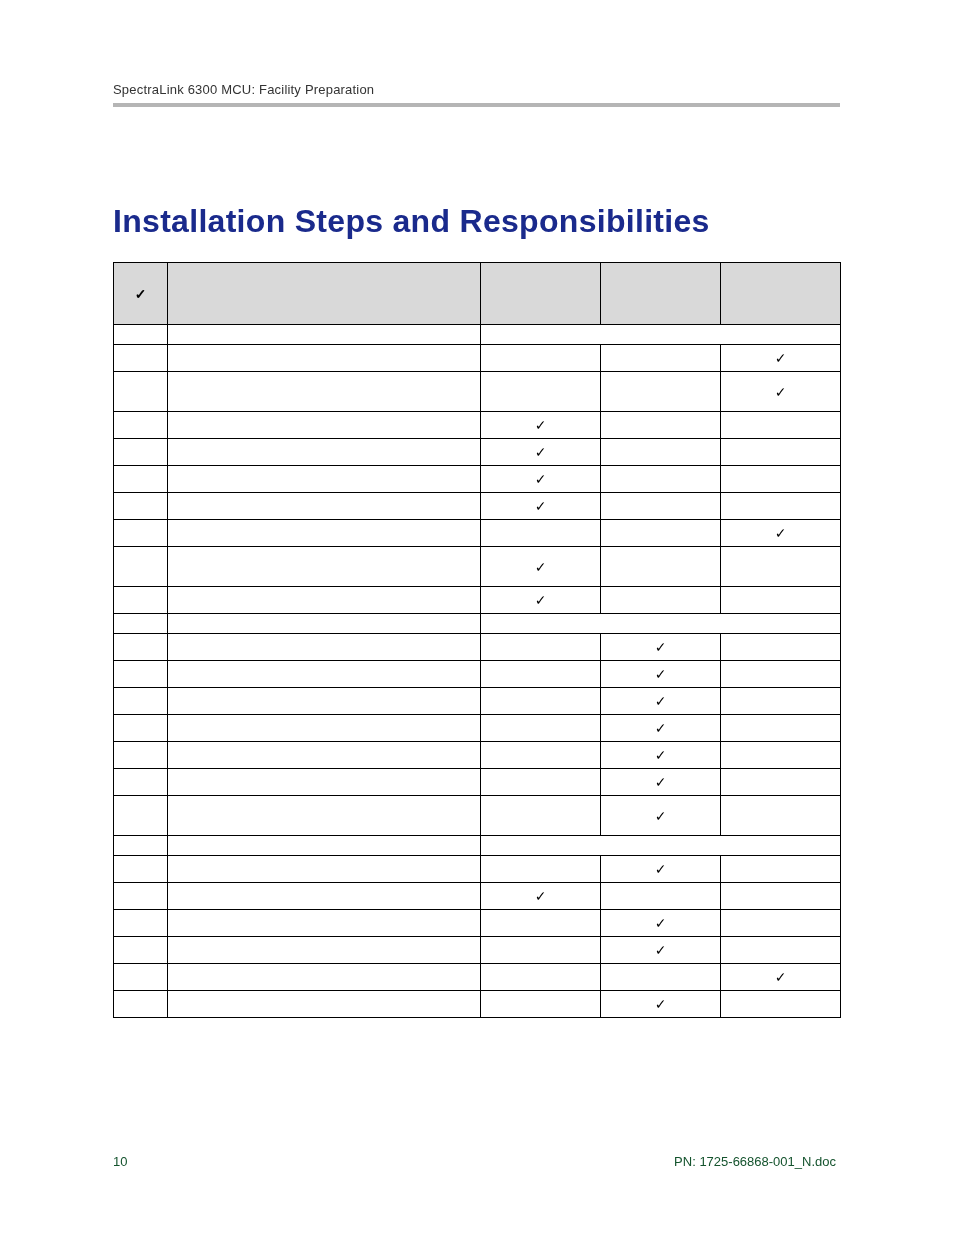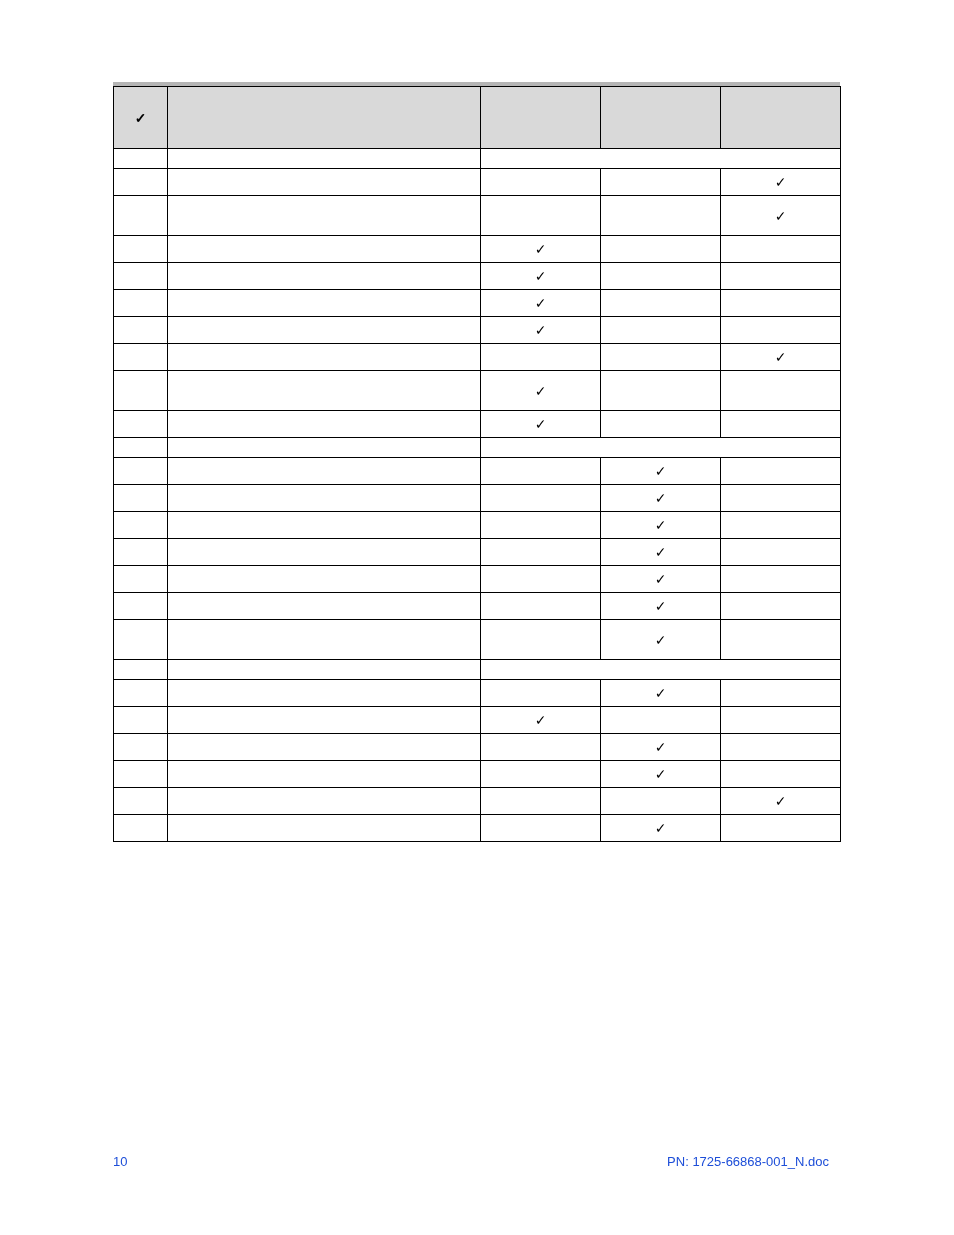--- a/index.html
+++ b/index.html
@@ -64,34 +64,36 @@
     padding-left: 6px;
     font-size: 12px;
     color: transparent;
   }
   td.check { font-family: "Segoe UI Symbol", Arial, sans-serif; }
   th .hcheck { font-size: 14px; }
   .footer {
     position: absolute;
     bottom: 66px;
     left: 113px;
-    right: 125px;
+    right: 118px;
     display: flex;
     justify-content: space-between;
     font-size: 13px;
-    color: #1d4ed8;
+    color: #14532d;
   }
 </style>
 </head>
 <body>
 
 <div class="page">
 
+  <div class="running-header">SpectraLink 6300 MCU: Facility Preparation</div>
   <div class="header-rule"></div>
 
+  <h1 class="title">Installation Steps and Responsibilities</h1>
 
   <table class="grid">
     <colgroup>
       <col class="col-check">
       <col class="col-step">
       <col class="col-a">
       <col class="col-b">
       <col class="col-c">
     </colgroup>
     <thead>

